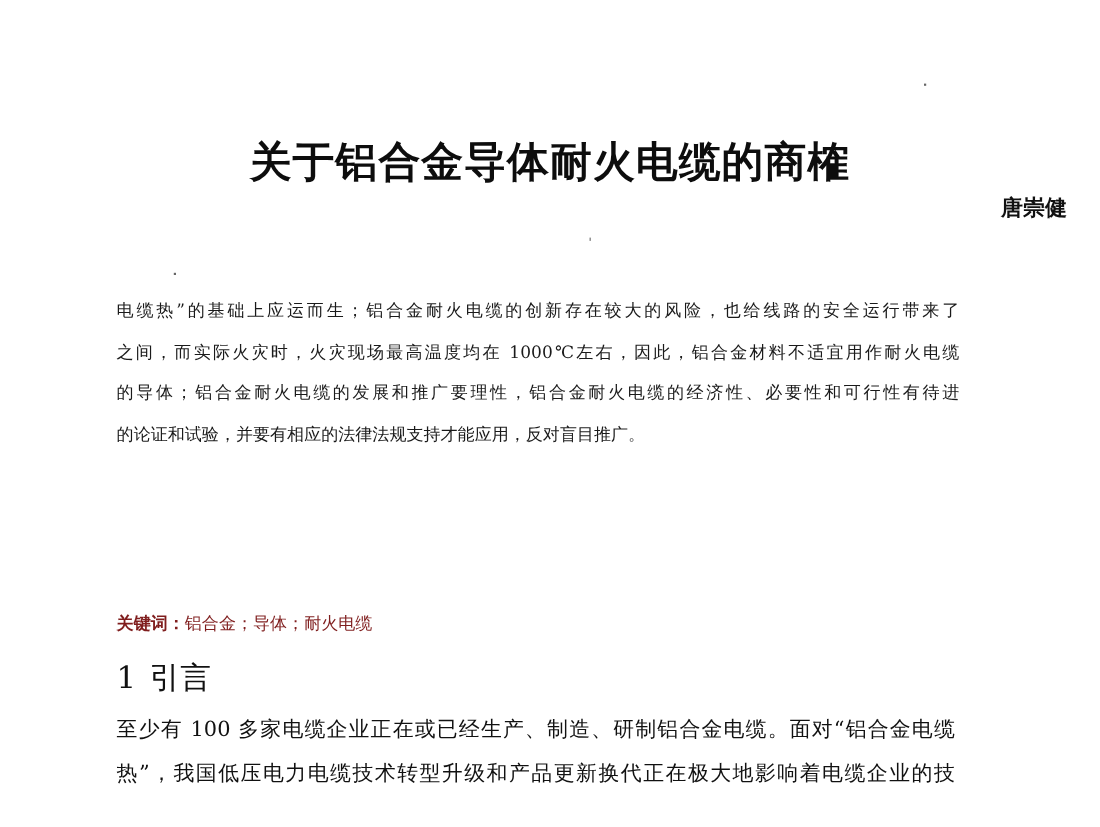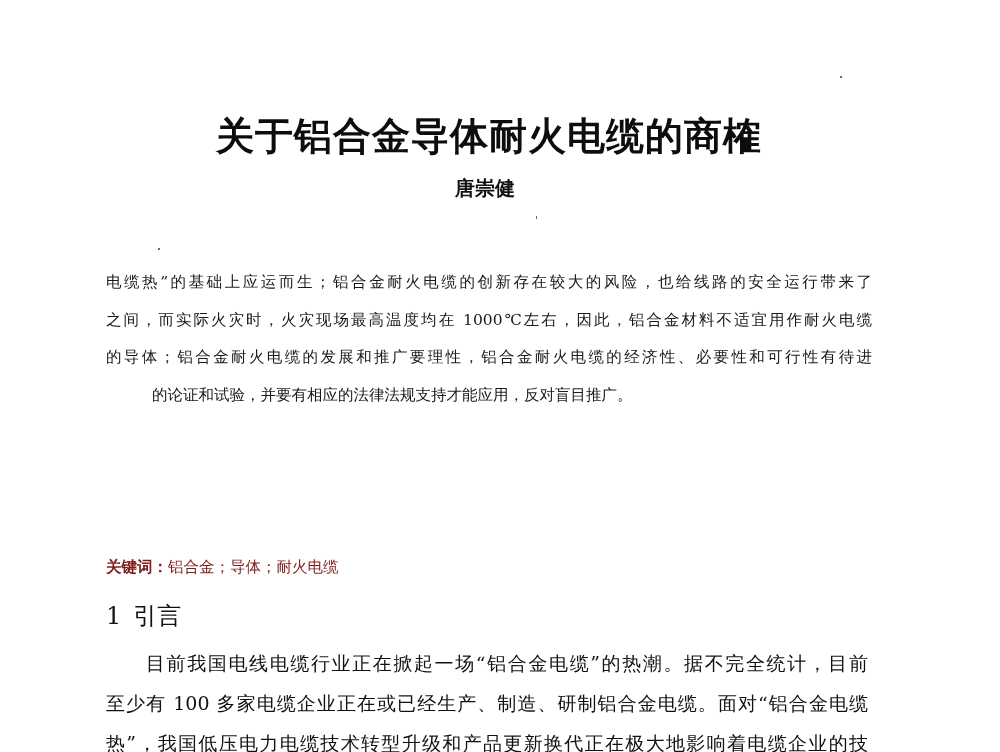--- a/index.html
+++ b/index.html
@@ -32,21 +32,21 @@
       font-weight: bold;
       letter-spacing: 1px;
       line-height: 48px;
       color: #0d0d0d;
     }
     .author {
       position: absolute;
       top: 174px;
       left: 0;
       width: 970px;
-      text-align: center;
+      text-align: right;
       font-family: "DejaVu Sans", "Liberation Sans", sans-serif;
       font-size: 20px;
       font-weight: bold;
       line-height: 28px;
       color: #111;
     }
     .abstract {
       position: absolute;
       top: 264px;
       left: 106px;
@@ -58,39 +58,38 @@
     }
     .abstract .line {
       display: block;
       white-space: nowrap;
       text-align-last: justify;
       text-align: justify;
       height: 37.5px;
     }
     .abstract .line.last {
       text-align-last: left;
-      margin-left: 46px;
     }
     .lead-label {
       font-family: "DejaVu Sans", "Liberation Sans", sans-serif;
       font-weight: bold;
     }
     .keywords {
       position: absolute;
       top: 552px;
       left: 106px;
       font-size: 15.5px;
       line-height: 30px;
       color: #7f1d1d;
     }
     .section-heading {
       position: absolute;
       top: 596px;
       left: 106px;
-      font-size: 24px;
+      font-size: 28px;
       line-height: 40px;
       color: #111;
     }
     .section-heading .num {
       margin-right: 12px;
     }
     .body-text {
       position: absolute;
       top: 643px;
       left: 106px;
@@ -118,38 +117,37 @@
   </style>
 </head>
 <body>
 
 <div class="page">
 
   <span class="speck" style="left:840px;top:76px;"></span>
   <span class="speck" style="left:158px;top:248px;"></span>
   <span class="speck" style="left:536px;top:216px;width:1px;height:3px;"></span>
 
-  <h1 class="title" style="margin:4px;">关于铝合金导体耐火电缆的商榷</h1>
+  <h1 class="title" style="margin:15px;">关于铝合金导体耐火电缆的商榷</h1>
 
   <div class="author">唐崇健</div>
 
   <div class="abstract">
     <span class="line">电缆热”的基础上应运而生；铝合金耐火电缆的创新存在较大的风险，也给线路的安全运行带来了</span>
     <span class="line">之间，而实际火灾时，火灾现场最高温度均在 1000℃左右，因此，铝合金材料不适宜用作耐火电缆</span>
     <span class="line">的导体；铝合金耐火电缆的发展和推广要理性，铝合金耐火电缆的经济性、必要性和可行性有待进</span>
     <span class="line last">的论证和试验，并要有相应的法律法规支持才能应用，反对盲目推广。</span>
   </div>
 
   <div class="keywords">
     <span class="lead-label">关键词：</span><span>铝合金；导体；耐火电缆</span>
   </div>
 
   <h2 class="section-heading" style="margin:0;font-weight:normal;">
     <span class="num">1</span><span>引言</span>
   </h2>
 
   <div class="body-text">
-    <span class="line indent">目前我国电线电缆行业正在掀起一场“铝合金电缆”的热潮。据不完全统计，目前</span>
     <span class="line">至少有 100 多家电缆企业正在或已经生产、制造、研制铝合金电缆。面对“铝合金电缆</span>
     <span class="line">热”，我国低压电力电缆技术转型升级和产品更新换代正在极大地影响着电缆企业的技</span>
   </div>
 
 </div>
 
 </body></html>

